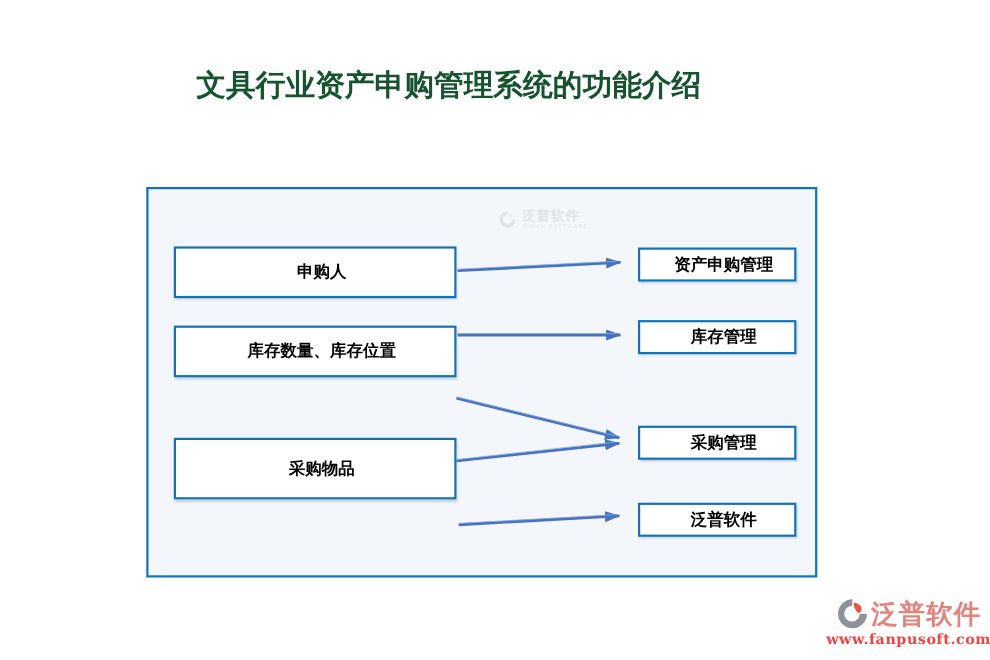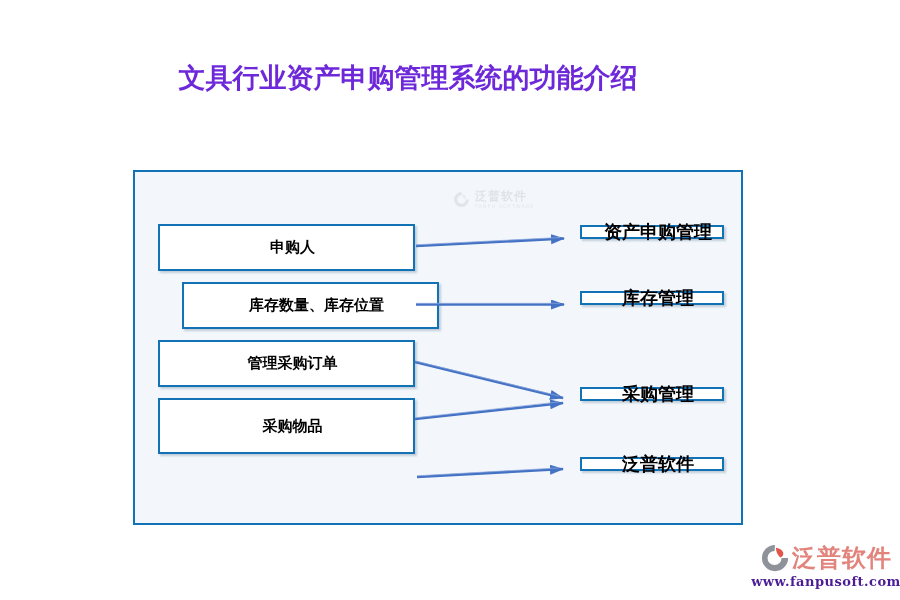--- a/index.html
+++ b/index.html
@@ -6,21 +6,21 @@
   body{
     width:900px;height:600px;position:relative;background:#ffffff;
     font-family:"DejaVu Sans","Liberation Sans",sans-serif;
     overflow:hidden;
   }
   
   .page-title{
     position:absolute;left:0;top:60px;width:816px;
     text-align:center;
     font-family:"DejaVu Serif","Liberation Serif",serif;
-    font-weight:bold;font-size:27px;line-height:36px;color:#6d28d9;
+    font-weight:bold;font-size:27px;line-height:36px;color:#14532d;
     letter-spacing:0px;
   }
   
   .panel{
     position:absolute;left:133px;top:170px;width:606px;height:351px;
     background:#f3f7fb;border:2px solid #1272b6;
   }
   
   .watermark{
     position:absolute;left:318px;top:18px;
@@ -33,23 +33,23 @@
   
   .fbox{
     position:absolute;background:#ffffff;border:2px solid #1272b6;
     display:flex;align-items:center;justify-content:center;
     font-weight:bold;font-size:15px;color:#000000;
     box-shadow:1.5px 2px 2px rgba(100,125,155,.35);
     box-sizing:border-box;
     padding-left:12px;
   }
   .lbox{left:23px;width:257px;height:47px;}
-  .rbox{left:445px;width:144px;height:14px;font-size:18px;}
+  .rbox{left:445px;width:144px;height:31px;font-size:15px;}
   .lbox1{top:52px;}
-  .lbox2{top:110px;margin-left:24px;}
+  .lbox2{top:124px;}
   .lbox3{top:168px;}
   .lbox4{top:226px;height:56px;}
   .lbox5{top:283px;height:46px;}
   .rbox1{top:53px;}
   .rbox2{top:119px;}
   .rbox3{top:215px;}
   .rbox4{top:285px;}
   
   .arrows{position:absolute;left:0;top:0;width:900px;height:600px;pointer-events:none;}
   
@@ -57,21 +57,21 @@
     position:absolute;left:760px;top:543px;width:132px;
     display:flex;flex-direction:column;align-items:center;line-height:1;
   }
   .fl-row{display:flex;align-items:center;gap:2px;}
   .fl-icon{width:30px;height:30px;flex:0 0 auto;}
   .fl-brand{
     font-size:24px;font-weight:bold;color:#e2837c;letter-spacing:1px;
     font-family:"DejaVu Serif","Liberation Serif",serif;
   }
   .fl-url{
-    margin-top:2px;font-size:13px;font-weight:bold;color:#4c1d95;
+    margin-top:2px;font-size:13px;font-weight:bold;color:#ef4444;
     letter-spacing:.5px;font-family:"DejaVu Serif","Liberation Serif",serif;
   }
 </style>
 </head>
 <body>
 
 <div class="page-title">文具行业资产申购管理系统的功能介绍</div>
 
 <div class="panel">
 
@@ -81,21 +81,20 @@
       <path d="M17 6 C25 7 26 13 22 15 C19 12 17 10 17 6 Z" fill="#dfe4e9"></path>
     </svg>
     <span class="wm-txt">
       <span class="wm-brand">泛普软件</span>
       <span class="wm-sub">FANPU SOFTWARE</span>
     </span>
   </div>
 
   <div class="fbox lbox lbox1">申购人</div>
   <div class="fbox lbox lbox2">库存数量、库存位置</div>
-  <div class="fbox lbox lbox3">管理采购订单</div>
   <div class="fbox lbox lbox4">采购物品</div>
 
   <div class="fbox rbox rbox1">资产申购管理</div>
   <div class="fbox rbox rbox2">库存管理</div>
   <div class="fbox rbox rbox3">采购管理</div>
   <div class="fbox rbox rbox4">泛普软件</div>
 </div>
 
 <svg class="arrows" viewBox="0 0 900 600">
   <defs>

